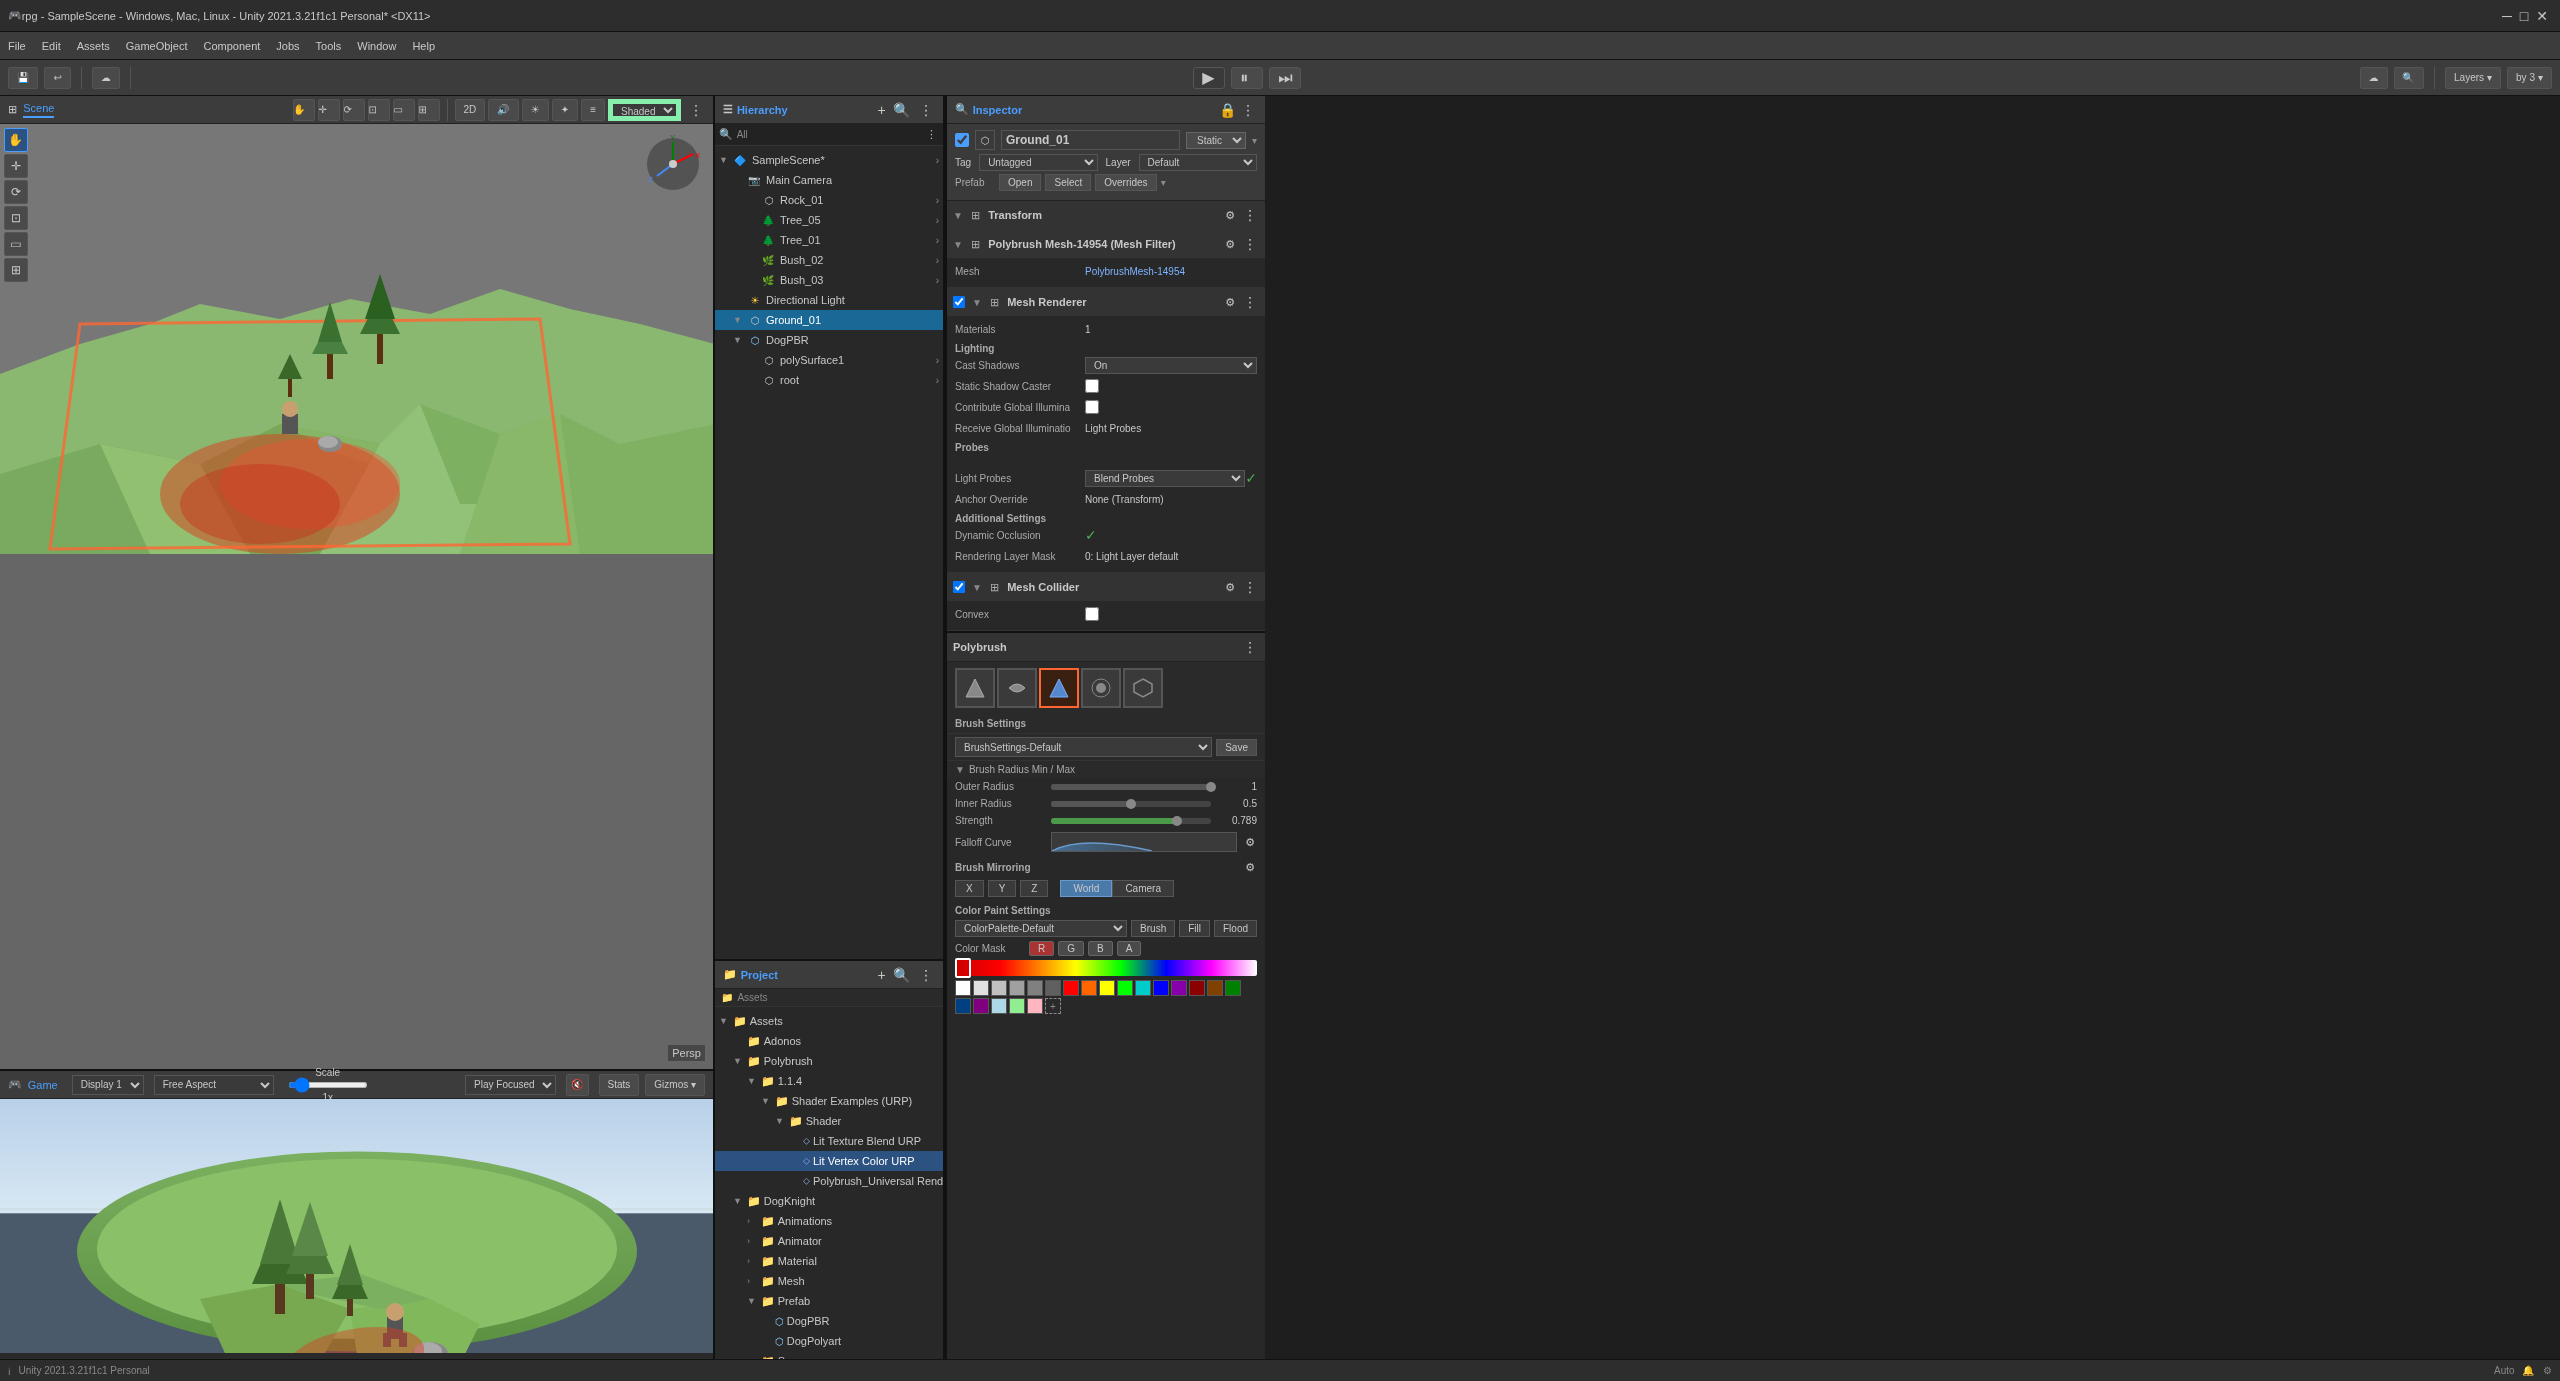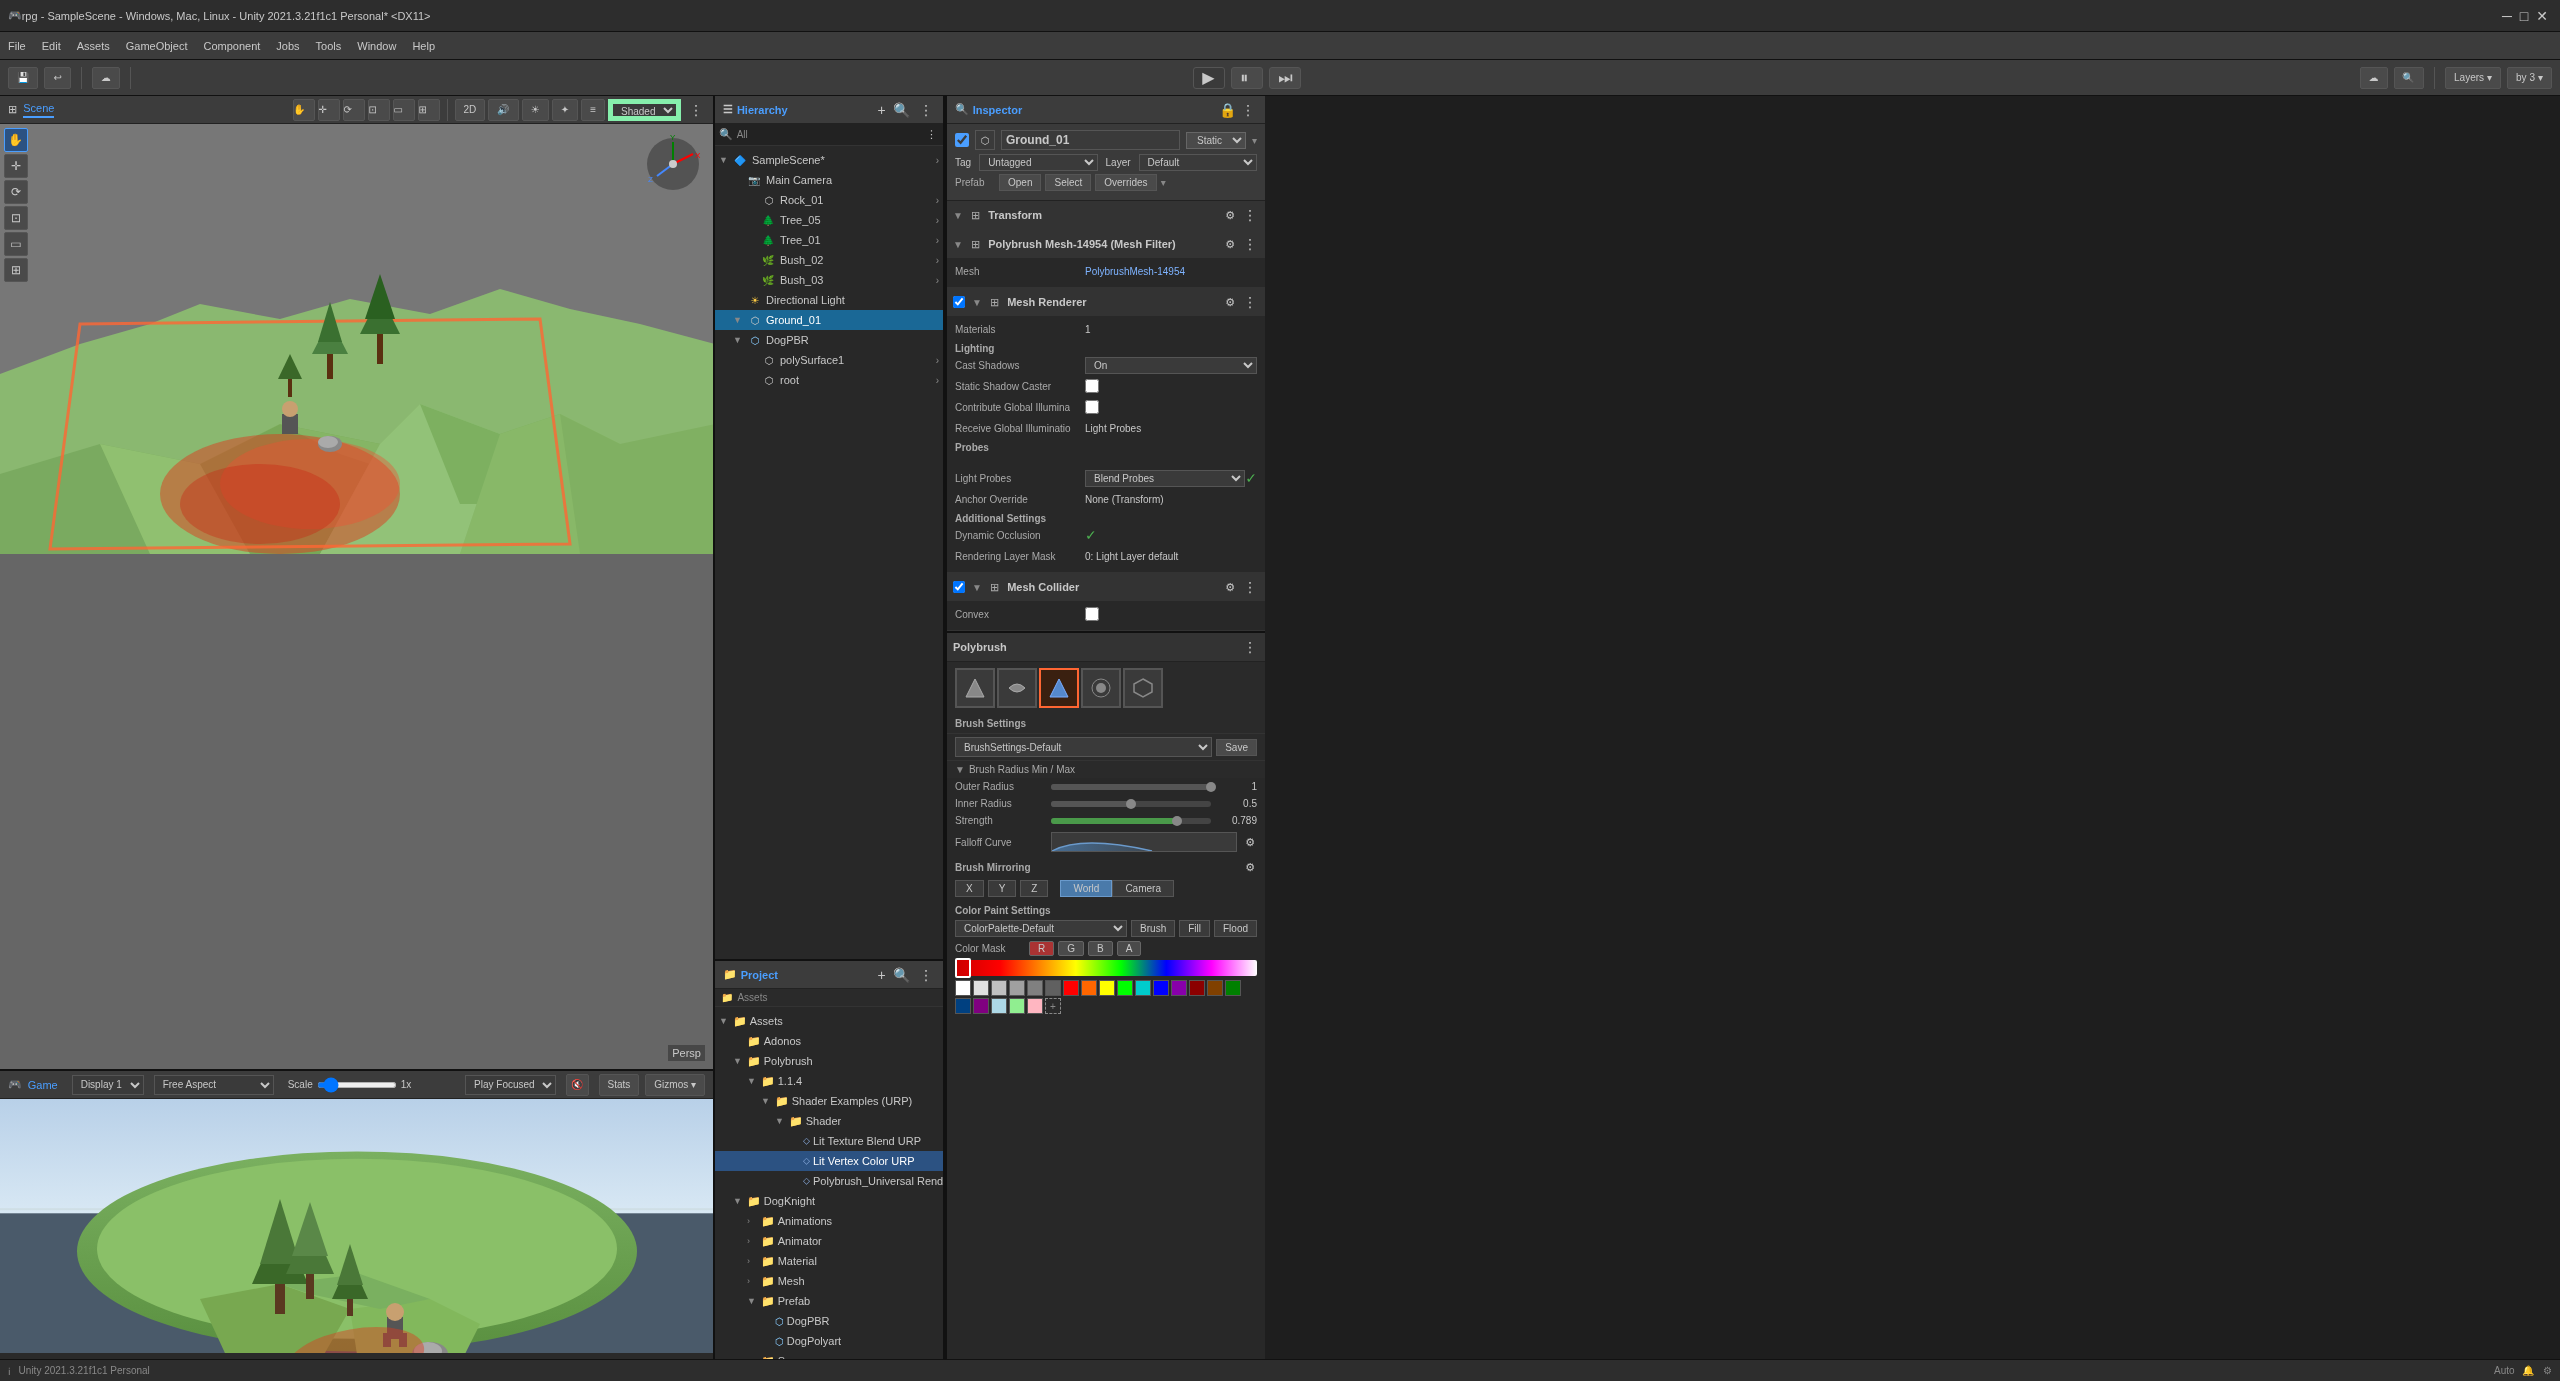--- a/index.html
+++ b/index.html
@@ -582,21 +582,21 @@
     <div id="game-view">
       <div id="game-toolbar">
         <span>🎮</span>
         <span style="color:#4a9eff; margin-right:8px;">Game</span>
         <select style="height:20px; font-size:10px; background:#3a3a3a; border:1px solid #555; color:#c8c8c8;">
           <option>Display 1</option>
         </select>
         <select style="height:20px; font-size:10px; background:#3a3a3a; border:1px solid #555; color:#c8c8c8; margin-left:4px; width:120px;">
           <option>Free Aspect</option>
         </select>
-        <div style="display:flex; align-items:center; gap:4px; margin-left:8px;">
+        <div style="display:flex; align-items:center; gap:4px; margin-left:8px;flex-direction:column;">
           <span style="font-size:10px;">Scale</span>
           <input type="range" min="0" max="100" value="10" style="width: 80px; height: 6px;">
           <span style="font-size:10px;">1x</span>
         </div>
         <div style="flex:1"></div>
         <select style="height:20px; font-size:10px; background:#3a3a3a; border:1px solid #555; color:#c8c8c8;">
           <option>Play Focused</option>
         </select>
         <button class="toolbar-btn" style="margin-left:4px; padding:0 4px;">🔇</button>
         <button class="toolbar-btn" style="margin-left:4px;">Stats</button>

